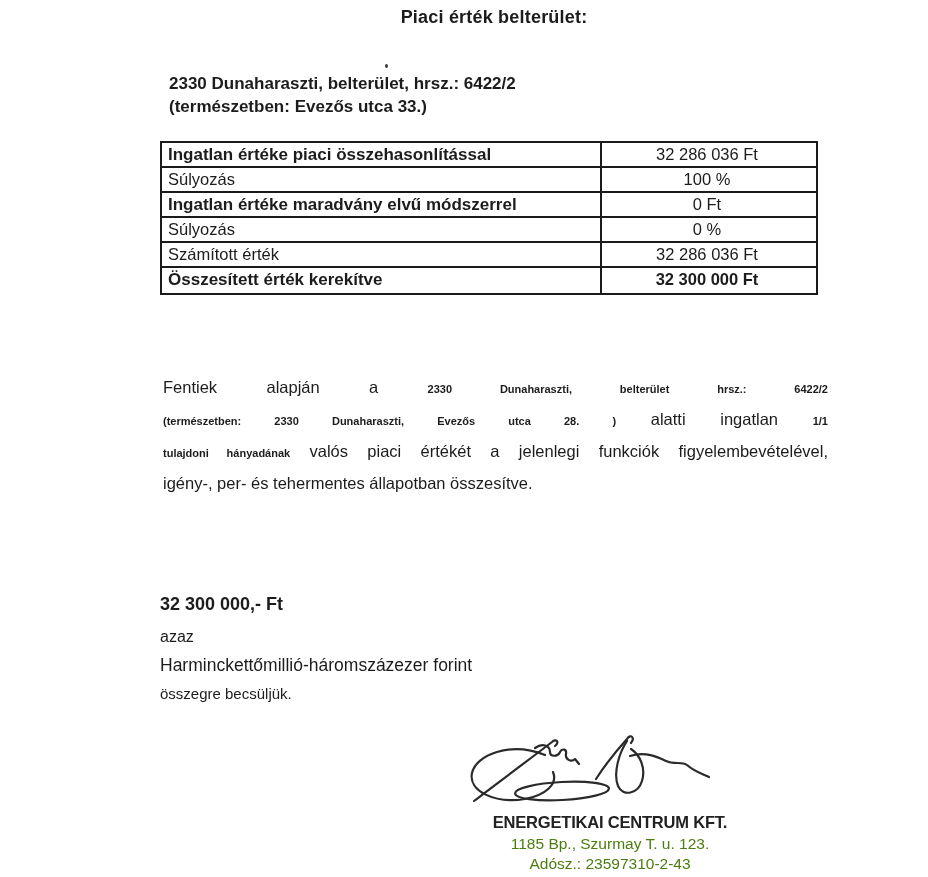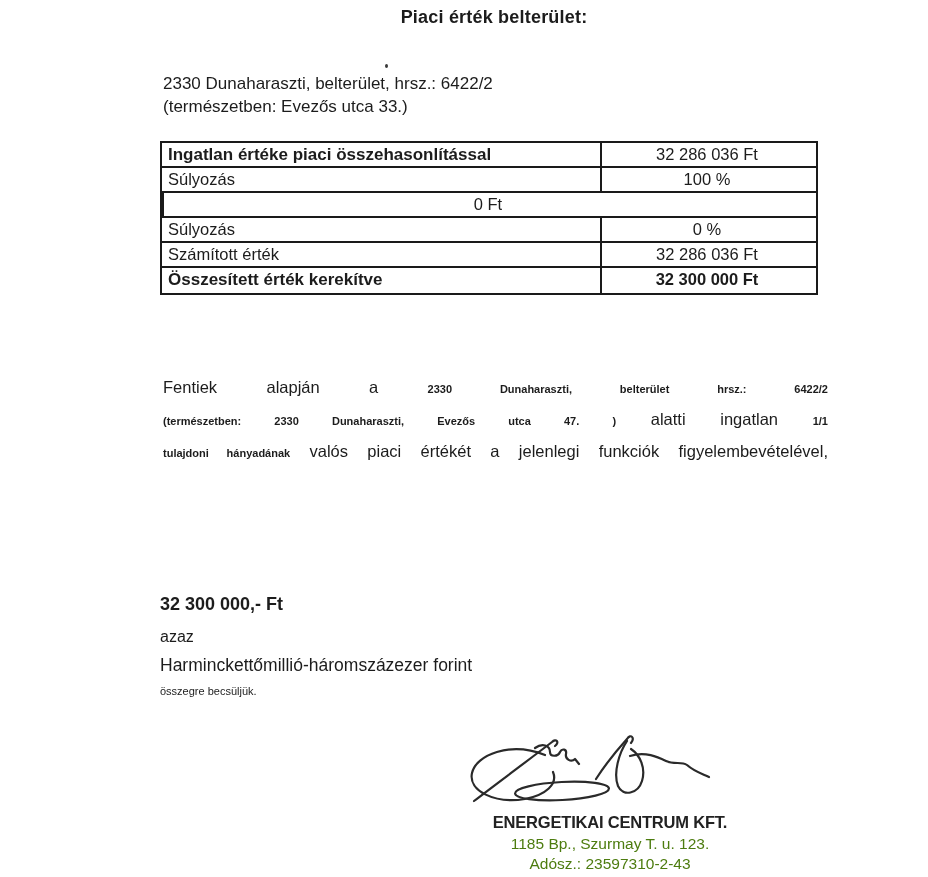--- a/index.html
+++ b/index.html
@@ -26,23 +26,23 @@
   .scan-dot {
     position: absolute;
     top: 64px; left: 385px;
     width: 3px; height: 4px;
     background: #3a3a3a;
     border-radius: 50%;
   }
 
   .address {
     position: absolute;
-    top: 72px; left: 163px; width: 600px;
+    top: 72px; left: 169px; width: 600px;
     font-size: 17px;
-    font-weight: normal;
+    font-weight: bold;
     line-height: 23px;
   }
 
   .val-table {
     position: absolute;
     top: 141px; left: 160px;
     width: 658px;
     border: 2px solid #1a1a1a;
     box-sizing: border-box;
   }
@@ -87,21 +87,21 @@
   .paragraph .b { font-size: 11px; }
 
   .amount {
     position: absolute;
     top: 594px; left: 160px; width: 668px;
     text-align: left;
   }
   .amount .num   { font-size: 18px;   font-weight: bold; margin-bottom: 13px; }
   .amount .azaz  { font-size: 16px;   margin-bottom: 9px; }
   .amount .words { font-size: 17.5px; font-weight: normal; margin-bottom: 9px; }
-  .amount .estim { font-size: 11px; }
+  .amount .estim { font-size: 15px; }
 
   .signature {
     position: absolute;
     top: 715px; left: 450px;
     width: 280px; height: 100px;
   }
 
   .stamp {
     position: absolute;
     top: 812px; left: 470px; width: 280px;
@@ -134,20 +134,21 @@
   <div class="val-table">
     <div class="t-row hl">
       <div class="t-label">Ingatlan értéke piaci összehasonlítással</div>
       <div class="t-value">32 286 036 Ft</div>
     </div>
     <div class="t-row">
       <div class="t-label">Súlyozás</div>
       <div class="t-value">100 %</div>
     </div>
     <div class="t-row hl">
+      <div class="t-label">Ingatlan értéke maradvány elvű módszerrel</div>
       <div class="t-value">0 Ft</div>
     </div>
     <div class="t-row">
       <div class="t-label">Súlyozás</div>
       <div class="t-value">0 %</div>
     </div>
     <div class="t-row">
       <div class="t-label">Számított érték</div>
       <div class="t-value">32 286 036 Ft</div>
     </div>
@@ -156,27 +157,30 @@
       <div class="t-value">32 300 000 Ft</div>
     </div>
   </div>
 
   <div class="paragraph">
     <div class="jline">
       <span>Fentiek alapján a</span>
       <span class="b">2330 Dunaharaszti, belterület hrsz.: 6422/2</span>
     </div>
     <div class="jline">
-      <span class="b">(természetben: 2330 Dunaharaszti, Evezős utca 47. )</span>
+      <span class="b">(természetben: 2330 Dunaharaszti, Evezős utca 28. )</span>
       <span>alatti ingatlan</span>
       <span class="b">1/1</span>
     </div>
     <div class="jline">
       <span class="b">tulajdoni hányadának</span>
       <span>valós piaci értékét a jelenlegi funkciók figyelembevételével,</span>
+    </div>
+    <div class="nline">
+      <span>igény-, per- és tehermentes állapotban összesítve.</span>
     </div>
   </div>
 
   <div class="amount">
     <div class="num">32 300 000,- Ft</div>
     <div class="azaz">azaz</div>
     <div class="words">Harminckettőmillió-háromszázezer forint</div>
     <div class="estim">összegre becsüljük.</div>
   </div>
 

